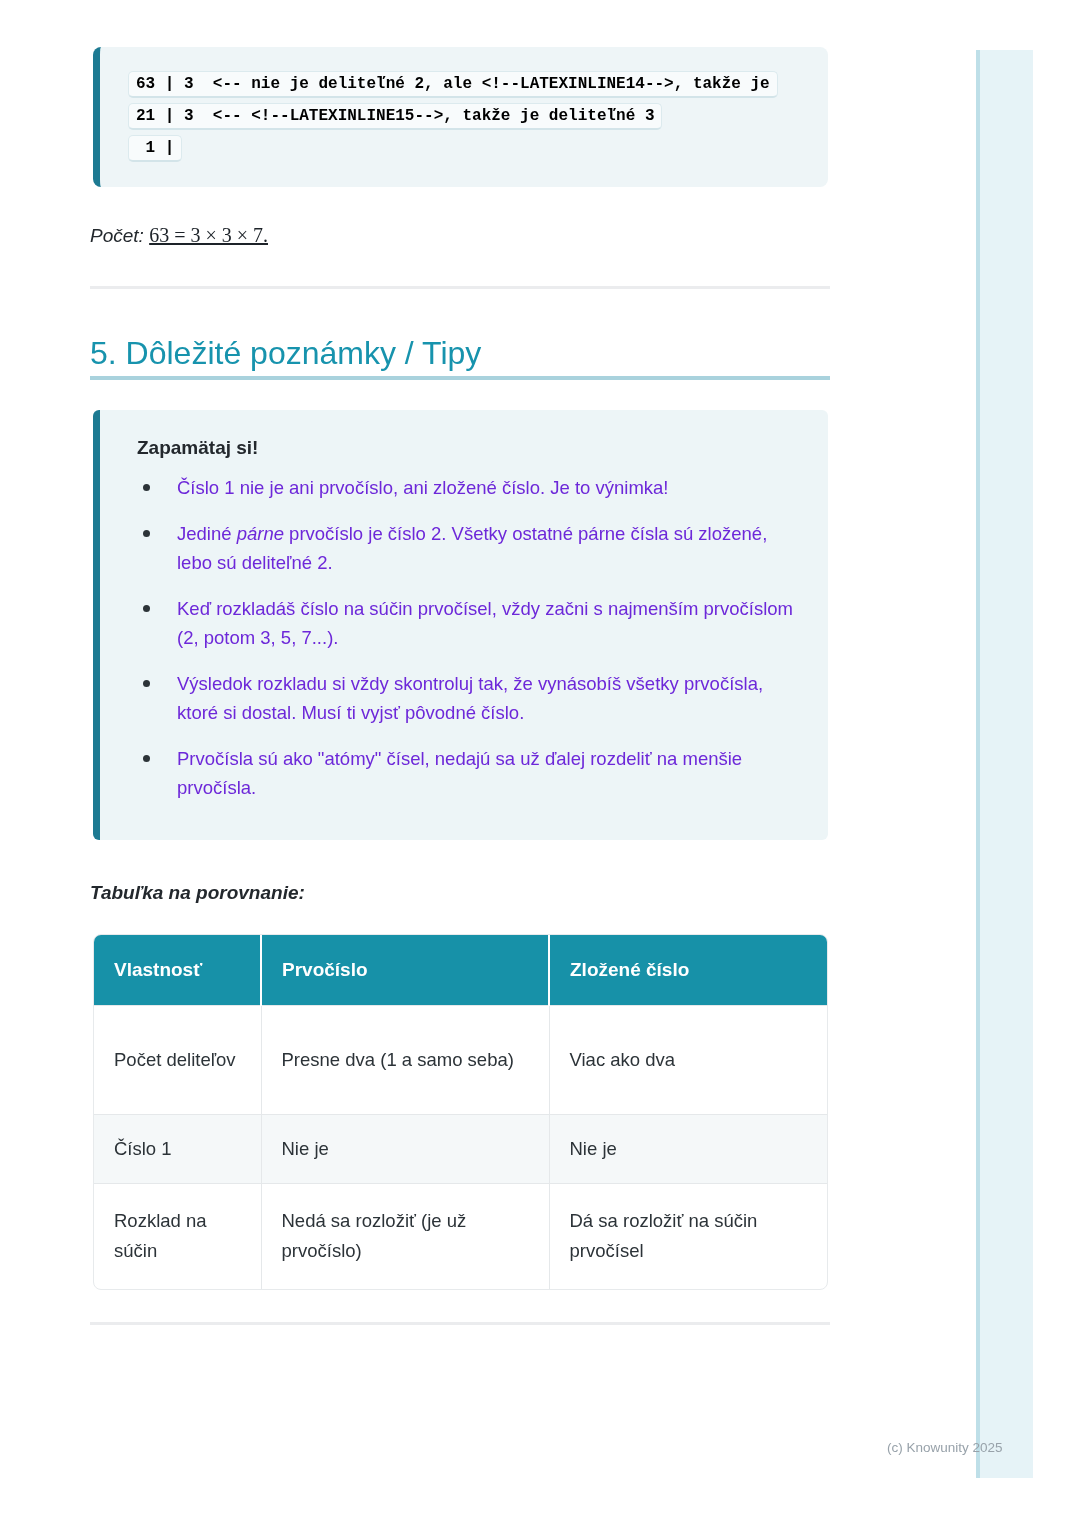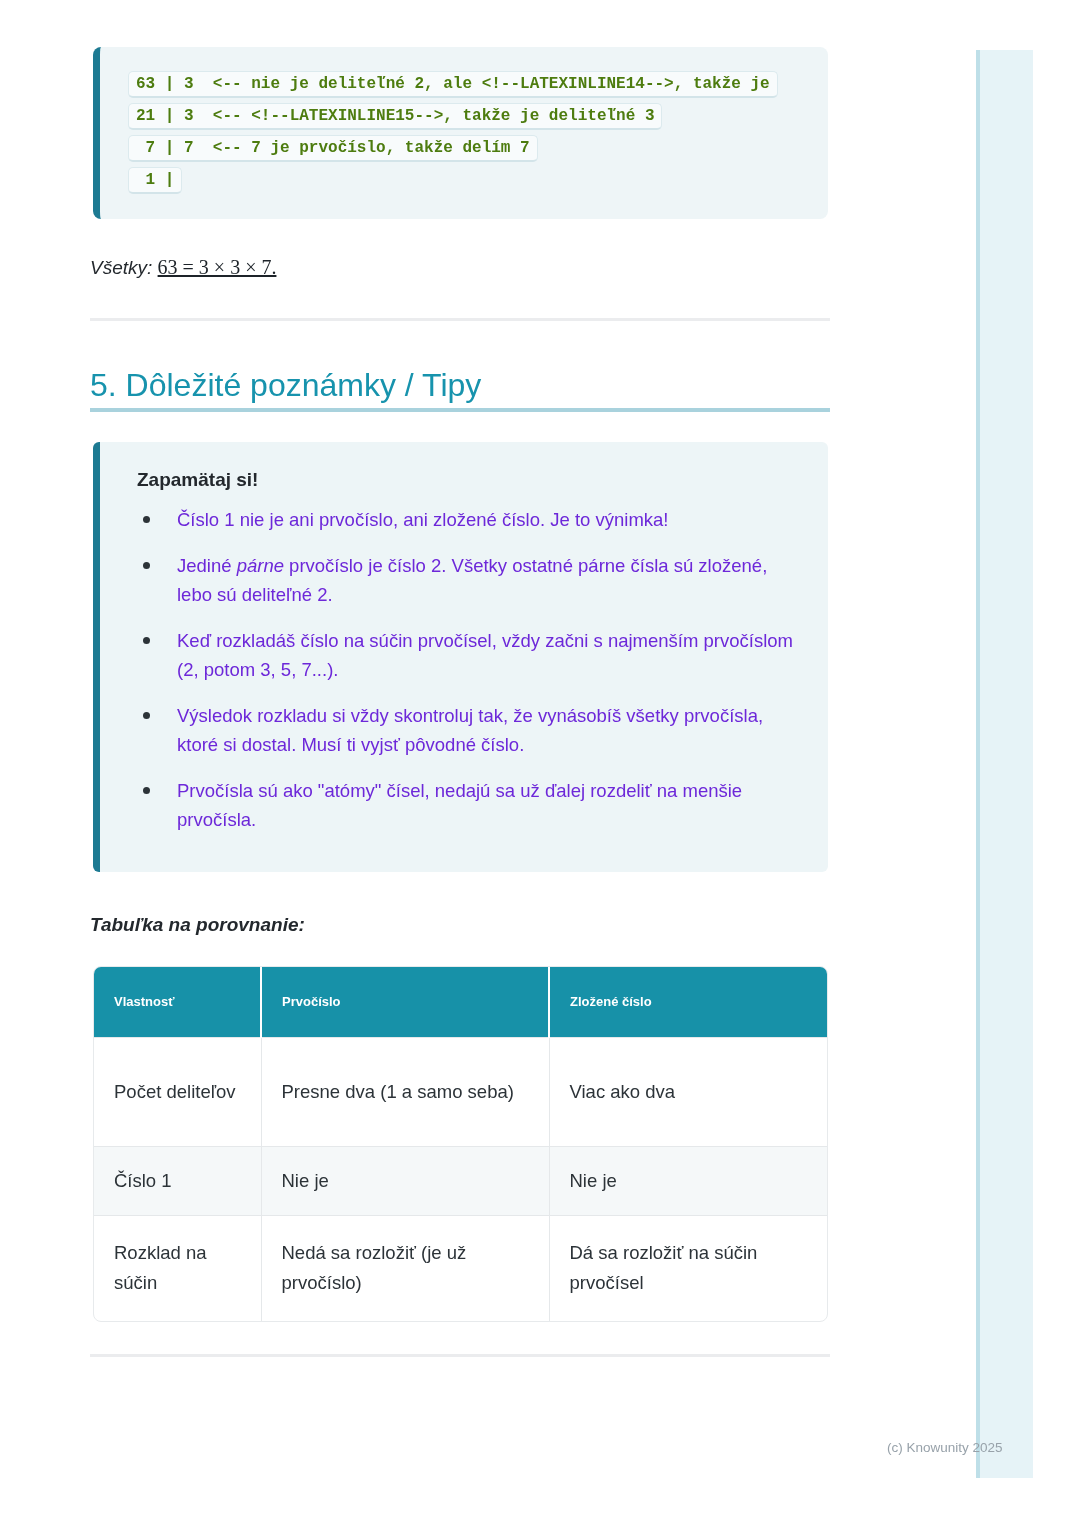--- a/index.html
+++ b/index.html
@@ -41,21 +41,21 @@
     padding: 24px 14px 20px 28px;
     overflow: hidden;
   }
   .code-line {
     display: table;
     white-space: pre;
     font-family: "Liberation Mono", monospace;
     font-weight: bold;
     font-size: 16px;
     line-height: 20px;
-    color: #4d7c0f;
+    color: #000000;
     background: rgba(255,255,255,0.6);
     border: 1px solid #dceaee;
     border-bottom: 2px solid #d3e4e9;
     border-radius: 5px;
     padding: 2px 7px 2px 7px;
     margin-bottom: 5px;
     max-width: 705px;
     overflow: hidden;
   }
 
@@ -141,21 +141,21 @@
     overflow: hidden;
   }
   table {
     width: 100%;
     border-collapse: collapse;
     table-layout: fixed;
   }
   thead th {
     background: #1791a8;
     color: #ffffff;
-    font-size: 13px;
+    font-size: 19px;
     font-weight: bold;
     text-align: left;
     height: 70px;
     vertical-align: middle;
     padding: 0 1px 0 20px;
   }
   thead th + th { border-left: 2px solid #ffffff; }
   tbody td {
     font-size: 18.5px;
     line-height: 30px;
@@ -189,26 +189,25 @@
 <div class="page">
 
   <div class="side-strip"></div>
 
   <div class="content">
 
     <div class="code-block">
       <div id="code-lines">
           <div class="code-line">63 | 3  &lt;-- nie je deliteľné 2, ale &lt;!--LATEXINLINE14--&gt;, takže je</div>
           <div class="code-line">21 | 3  &lt;-- &lt;!--LATEXINLINE15--&gt;, takže je deliteľné 3</div>
-          <div class="code-line"> 7 | 7  &lt;-- 7 je prvočíslo, takže delím 7</div>
           <div class="code-line"> 1 |</div>
         </div>
     </div>
 
-    <p class="conclusion"><span class="label">Všetky:</span> <span class="math">63 = 3 × 3 × 7.</span></p>
+    <p class="conclusion"><span class="label">Počet:</span> <span class="math">63 = 3 × 3 × 7.</span></p>
 
     <hr class="divider">
 
     <h2 class="section-title">5. Dôležité poznámky / Tipy</h2>
 
     <div class="callout">
       <p class="callout-title">Zapamätaj si!</p>
       <ul id="callout-list">
           <li>
             <span class="bullet-dot"></span>

